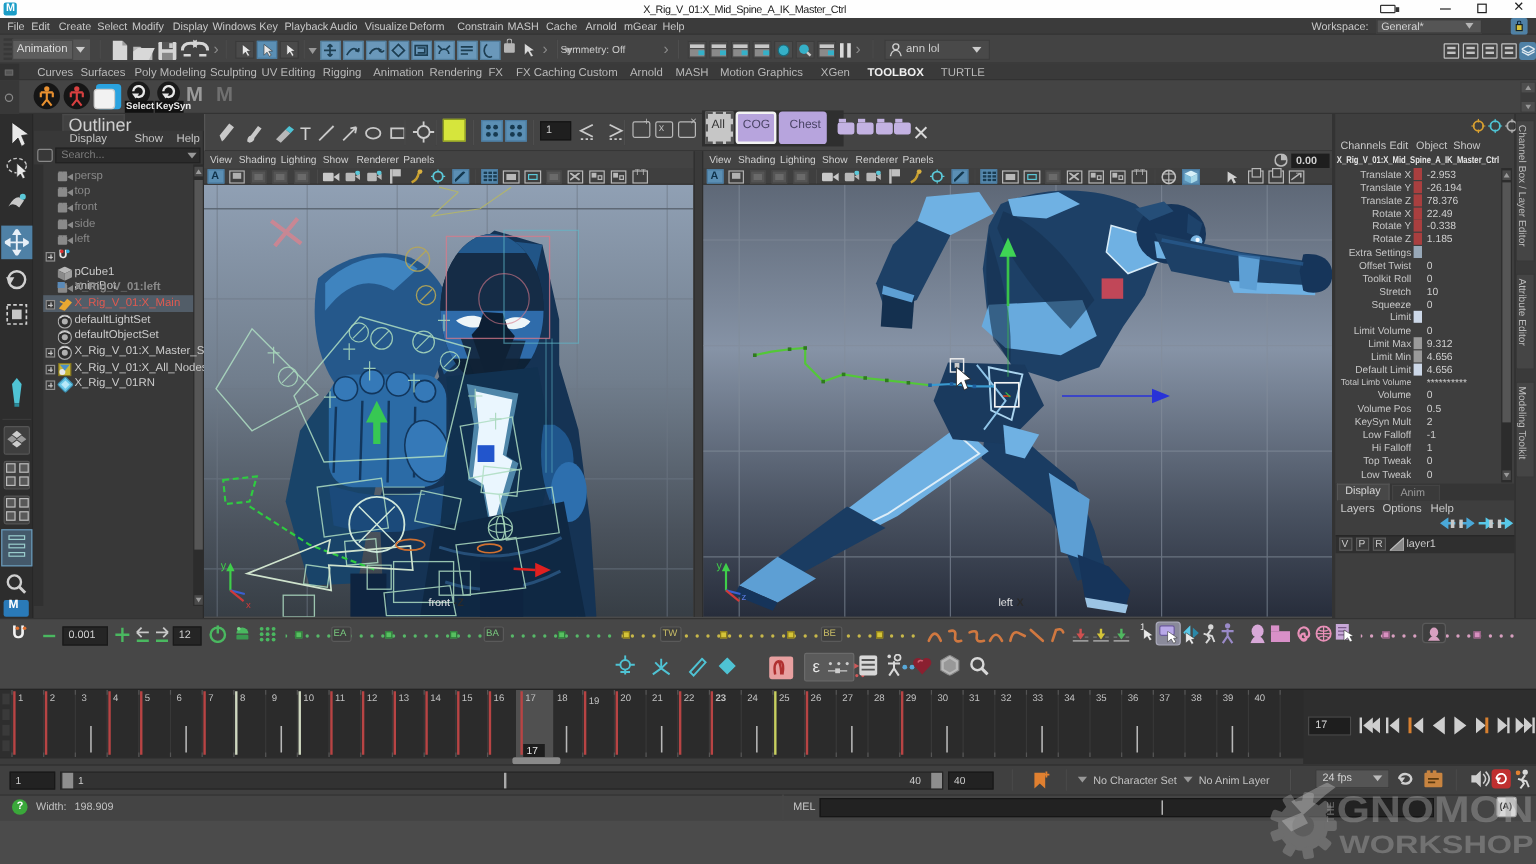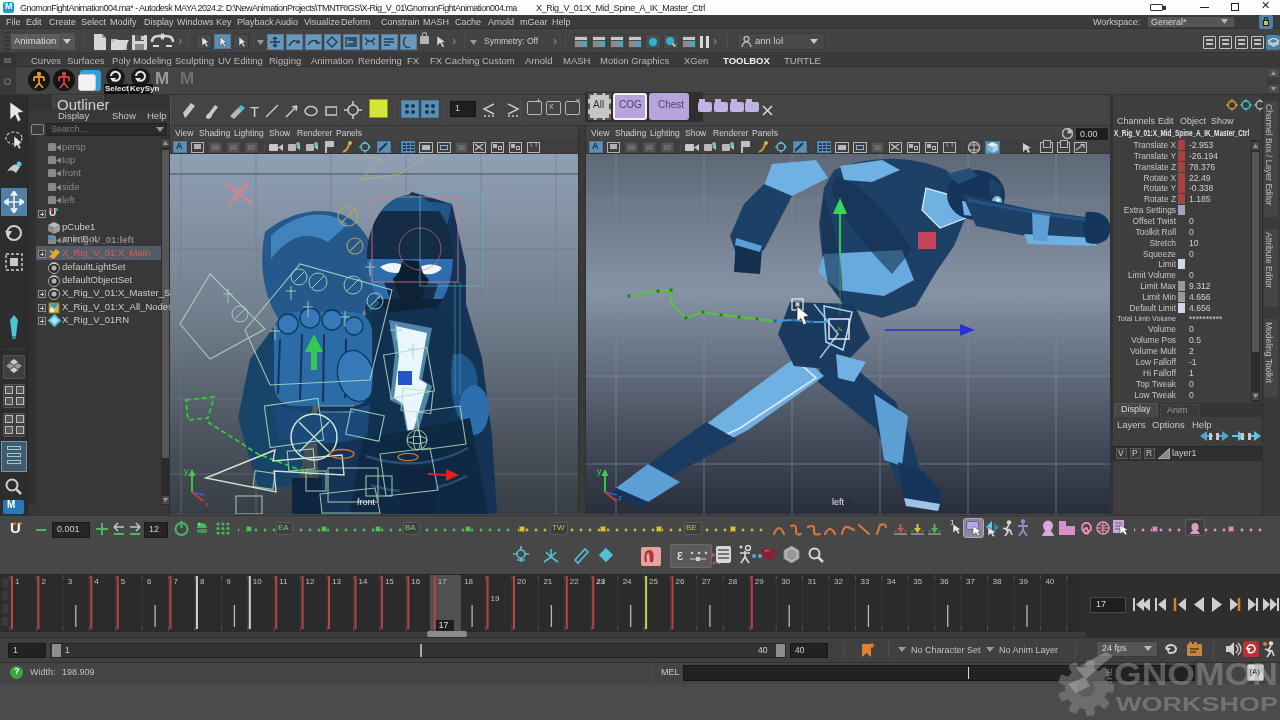--- a/index.html
+++ b/index.html
@@ -5,21 +5,20 @@
 html,body{width:1280px;height:720px;overflow:hidden;background:#4b4b4b;}
 #root{position:absolute;top:0;left:0;width:1280px;height:720px;font-family:"Liberation Sans",sans-serif;overflow:hidden;}
 .a{position:absolute;}
 .txt{position:absolute;white-space:nowrap;color:#c8c8c8;}
 </style></head><body>
 <div id="root">
 
 <div class="a" style="left:0px;top:0px;width:1280px;height:15px;background:#fefefe;"></div>
 <div class="a" style="left:3px;top:2px;width:11px;height:11px;background:#1b9dc7;border-radius:2px;"></div>
 <span class="txt" style="left:5px;top:1px;font-size:9px;color:#fff;font-weight:bold;">M</span>
-<span class="txt" style="left:20px;top:3px;font-size:9px;color:#1c1c1c;font-weight:normal;letter-spacing:-0.55px;">GnomonFightAnimation004.ma*  -  Autodesk MAYA 2024.2: D:\NewAnimationProjects\TMNTRIGS\X-Rig_V_01\GnomonFightAnimation004.ma</span>
 <span class="txt" style="left:536px;top:3px;font-size:9px;color:#1c1c1c;font-weight:normal;letter-spacing:-0.35px;">X_Rig_V_01:X_Mid_Spine_A_IK_Master_Ctrl</span>
 <div class="a" style="left:1150px;top:4px;width:13px;height:7px;border:1px solid #333;border-radius:1px;"></div>
 <div class="a" style="left:1163px;top:6px;width:3px;height:4px;background:#333;"></div>
 <div class="a" style="left:1200px;top:7px;width:9px;height:1px;background:#222;"></div>
 <div class="a" style="left:1231px;top:3px;width:8px;height:8px;border:1px solid #222;"></div>
 <span class="txt" style="left:1261px;top:-1px;font-size:11px;color:#222;font-weight:normal;">✕</span>
 <div class="a" style="left:0px;top:15px;width:1280px;height:14px;background:#3b3b3b;border-bottom:1px solid #323232;"></div>
 <span class="txt" style="left:6px;top:17px;font-size:9px;color:#c9c9c9;font-weight:normal;">File</span>
 <span class="txt" style="left:26px;top:17px;font-size:9px;color:#c9c9c9;font-weight:normal;">Edit</span>
 <span class="txt" style="left:49px;top:17px;font-size:9px;color:#c9c9c9;font-weight:normal;">Create</span>
@@ -133,21 +132,21 @@
 <div class="a" style="left:420px;top:36px;width:9px;height:8px;background:#b5b5b5;border-radius:1px;"></div>
 <div class="a" style="left:422px;top:32px;width:5px;height:5px;border:1.5px solid #b5b5b5;border-bottom:none;border-radius:3px 3px 0 0;"></div>
 <svg class="a" style="left:434px;top:35px" width="14" height="14">
       <path d="M3,1 L3,11 L6,8 L8.5,12.5 L10.5,11.5 L8,7.5 L11.5,7 Z" fill="#d8d8d8" stroke="#333" stroke-width="0.5"></path>
     </svg>
 <span class="txt" style="left:452px;top:33px;font-size:13px;color:#8a8a8a;font-weight:normal;">›</span>
 <div class="a" style="left:464px;top:33px;width:1px;height:16px;background:#383838;border-right:1px solid #4e4e4e;"></div>
 <svg class="a" style="left:470px;top:40px" width="8" height="6">
       <polygon points="0,0 7,0 3.5,5" fill="#999"></polygon>
     </svg>
-<span class="txt" style="left:484px;top:36px;font-size:8.5px;color:#cdcdcd;font-weight:normal;">Symmetry: Off</span>
+<span class="txt" style="left:467px;top:36px;font-size:8.5px;color:#cdcdcd;font-weight:normal;">Symmetry: Off</span>
 <span class="txt" style="left:553px;top:33px;font-size:13px;color:#8a8a8a;font-weight:normal;">›</span>
 <div class="a" style="left:565px;top:33px;width:1px;height:16px;background:#383838;border-right:1px solid #4e4e4e;"></div>
 <div class="a" style="left:573px;top:34px;width:16px;height:15px;background:#4c4c4c;border:1px solid #3c3c3c;"></div>
 <div class="a" style="left:575px;top:37px;width:12px;height:3px;background:#c8c8c8;"></div>
 <div class="a" style="left:575px;top:41px;width:12px;height:6px;background:#8a8a8a;"></div>
 <div class="a" style="left:582px;top:42px;width:5px;height:4px;background:#35b0c8;"></div>
 <div class="a" style="left:591px;top:34px;width:16px;height:15px;background:#4c4c4c;border:1px solid #3c3c3c;"></div>
 <div class="a" style="left:593px;top:37px;width:12px;height:3px;background:#c8c8c8;"></div>
 <div class="a" style="left:593px;top:41px;width:12px;height:6px;background:#8a8a8a;"></div>
 <div class="a" style="left:600px;top:42px;width:5px;height:4px;background:#35b0c8;"></div>
@@ -691,21 +690,21 @@
 <div class="a" style="left:1060px;top:140px;width:8px;height:8px;border:1.5px solid #b8b8b8;background:#3f3f3f;"></div>
 <div class="a" style="left:1074px;top:142px;width:13px;height:11px;border:1.5px solid #b8b8b8;"></div>
 <svg class="a" style="left:1076px;top:144px" width="9" height="7">
       <path d="M0,6 L8,0 M4,0 h4 v4" stroke="#b8b8b8" stroke-width="1.3" fill="none"></path>
     </svg>
 <svg class="a" style="left:1062px;top:128px" width="11" height="11">
       <circle cx="5.5" cy="5.5" r="5" fill="none" stroke="#b8b8b8" stroke-width="1.5"></circle>
       <path d="M5.5,0.5 A5,5 0 0 1 10.5,5.5 L5.5,5.5 Z" fill="#b8b8b8"></path>
     </svg>
 <div class="a" style="left:1076px;top:128px;width:32px;height:12px;background:#1e1e1e;"></div>
-<span class="txt" style="left:1080px;top:129px;font-size:9px;color:#cfcfcf;font-weight:normal;">0.00</span>
+<span class="txt" style="left:1080px;top:129px;font-size:9px;color:#cfcfcf;font-weight:bold;">0.00</span>
 <svg class="a" style="left:170px;top:154px" width="408" height="360" viewBox="0 0 408 360">
 <defs>
 <linearGradient id="vg1" x1="0" y1="0" x2="0" y2="1">
 <stop offset="0" stop-color="#90a0b4"></stop>
           <stop offset="0.45" stop-color="#717e8d"></stop>
           <stop offset="0.8" stop-color="#4a525c"></stop>
           <stop offset="1" stop-color="#373e45"></stop>
 </linearGradient>
 <linearGradient id="vg2" x1="0" y1="0" x2="0" y2="1">
 <stop offset="0" stop-color="#5e6877"></stop>
@@ -1038,21 +1037,21 @@
 <span class="txt" style="left:1189px;top:313.6000000000001px;font-size:8.6px;color:#cfcfcf;font-weight:normal;">**********</span>
 <div class="a" style="left:1114px;top:324.4500000000001px;width:62px;height:11px;overflow:hidden;">
       <span style="position:absolute;right:0;top:0;font-size:8.4px;color:#c6c6c6;white-space:nowrap;">Volume</span>
     </div>
 <span class="txt" style="left:1189px;top:324.4500000000001px;font-size:8.6px;color:#cfcfcf;font-weight:normal;">0</span>
 <div class="a" style="left:1114px;top:335.3000000000001px;width:62px;height:11px;overflow:hidden;">
       <span style="position:absolute;right:0;top:0;font-size:8.4px;color:#c6c6c6;white-space:nowrap;">Volume Pos</span>
     </div>
 <span class="txt" style="left:1189px;top:335.3000000000001px;font-size:8.6px;color:#cfcfcf;font-weight:normal;">0.5</span>
 <div class="a" style="left:1114px;top:346.15000000000015px;width:62px;height:11px;overflow:hidden;">
-      <span style="position:absolute;right:0;top:0;font-size:8.4px;color:#c6c6c6;white-space:nowrap;">Volume Mult</span>
+      <span style="position:absolute;right:0;top:0;font-size:8.4px;color:#c6c6c6;white-space:nowrap;">KeySyn Mult</span>
     </div>
 <span class="txt" style="left:1189px;top:346.15000000000015px;font-size:8.6px;color:#cfcfcf;font-weight:normal;">2</span>
 <div class="a" style="left:1114px;top:357.00000000000017px;width:62px;height:11px;overflow:hidden;">
       <span style="position:absolute;right:0;top:0;font-size:8.4px;color:#c6c6c6;white-space:nowrap;">Low Falloff</span>
     </div>
 <span class="txt" style="left:1189px;top:357.00000000000017px;font-size:8.6px;color:#cfcfcf;font-weight:normal;">-1</span>
 <div class="a" style="left:1114px;top:367.8500000000002px;width:62px;height:11px;overflow:hidden;">
       <span style="position:absolute;right:0;top:0;font-size:8.4px;color:#c6c6c6;white-space:nowrap;">Hi Falloff</span>
     </div>
 <span class="txt" style="left:1189px;top:367.8500000000002px;font-size:8.6px;color:#cfcfcf;font-weight:normal;">1</span>
@@ -1567,21 +1566,21 @@
 <span class="txt" style="left:226.36px;top:577px;font-size:8px;color:#c2c2c2;font-weight:normal;">9</span>
 <span class="txt" style="left:252.78000000000003px;top:577px;font-size:8px;color:#c2c2c2;font-weight:normal;">10</span>
 <span class="txt" style="left:279.20000000000005px;top:577px;font-size:8px;color:#c2c2c2;font-weight:normal;">11</span>
 <span class="txt" style="left:305.62px;top:577px;font-size:8px;color:#c2c2c2;font-weight:normal;">12</span>
 <span class="txt" style="left:332.04px;top:577px;font-size:8px;color:#c2c2c2;font-weight:normal;">13</span>
 <span class="txt" style="left:358.46000000000004px;top:577px;font-size:8px;color:#c2c2c2;font-weight:normal;">14</span>
 <span class="txt" style="left:384.88px;top:577px;font-size:8px;color:#c2c2c2;font-weight:normal;">15</span>
 <span class="txt" style="left:411.3px;top:577px;font-size:8px;color:#c2c2c2;font-weight:normal;">16</span>
 <span class="txt" style="left:437.72px;top:577px;font-size:8px;color:#c2c2c2;font-weight:normal;">17</span>
 <span class="txt" style="left:464.14000000000004px;top:577px;font-size:8px;color:#c2c2c2;font-weight:normal;">18</span>
-<span class="txt" style="left:490.56000000000006px;top:594px;font-size:8px;color:#c2c2c2;font-weight:normal;">19</span>
+<span class="txt" style="left:490.56000000000006px;top:580px;font-size:8px;color:#c2c2c2;font-weight:normal;">19</span>
 <span class="txt" style="left:516.98px;top:577px;font-size:8px;color:#c2c2c2;font-weight:normal;">20</span>
 <span class="txt" style="left:543.4000000000001px;top:577px;font-size:8px;color:#c2c2c2;font-weight:normal;">21</span>
 <span class="txt" style="left:569.82px;top:577px;font-size:8px;color:#c2c2c2;font-weight:normal;">22</span>
 <span class="txt" style="left:596.24px;top:577px;font-size:8px;color:#c2c2c2;font-weight:bold;">23</span>
 <span class="txt" style="left:622.6600000000001px;top:577px;font-size:8px;color:#c2c2c2;font-weight:normal;">24</span>
 <span class="txt" style="left:649.08px;top:577px;font-size:8px;color:#c2c2c2;font-weight:normal;">25</span>
 <span class="txt" style="left:675.5px;top:577px;font-size:8px;color:#c2c2c2;font-weight:normal;">26</span>
 <span class="txt" style="left:701.9200000000001px;top:577px;font-size:8px;color:#c2c2c2;font-weight:normal;">27</span>
 <span class="txt" style="left:728.34px;top:577px;font-size:8px;color:#c2c2c2;font-weight:normal;">28</span>
 <span class="txt" style="left:754.76px;top:577px;font-size:8px;color:#c2c2c2;font-weight:normal;">29</span>

